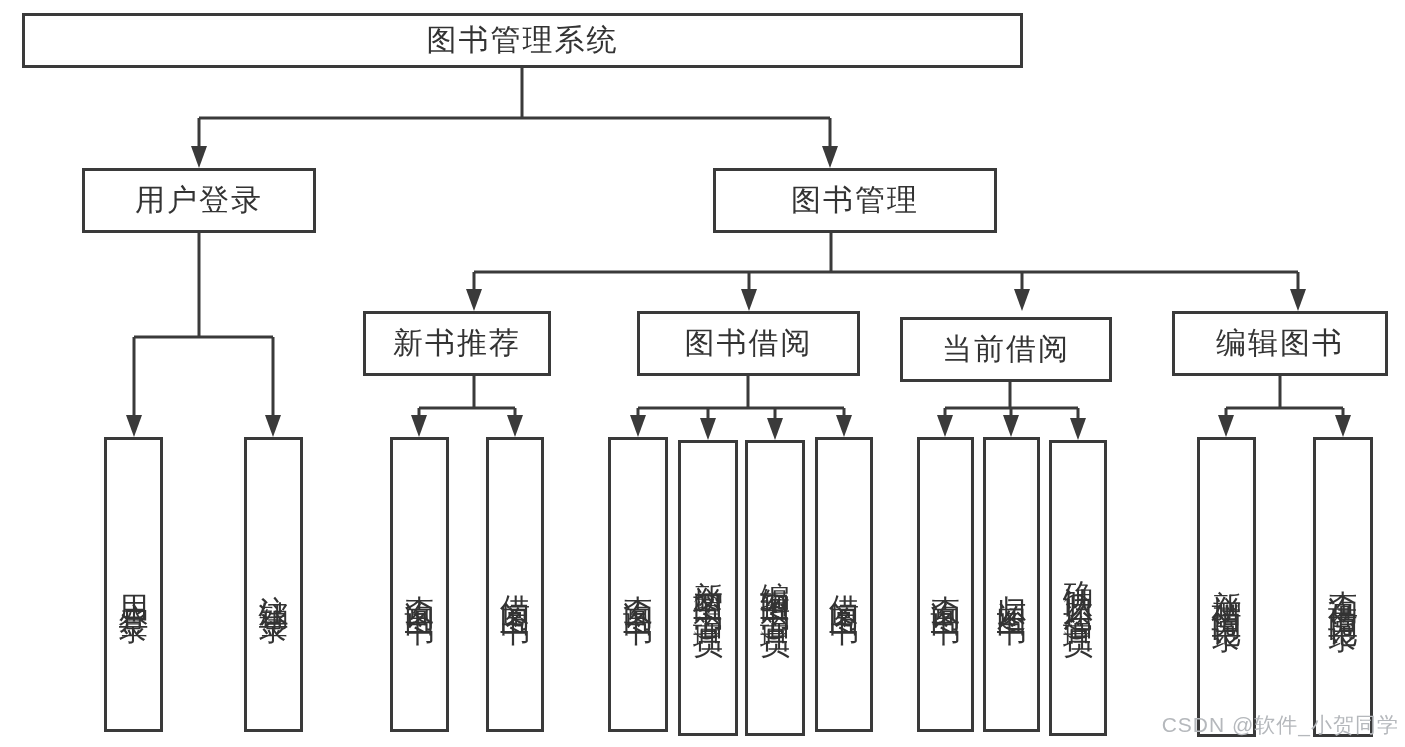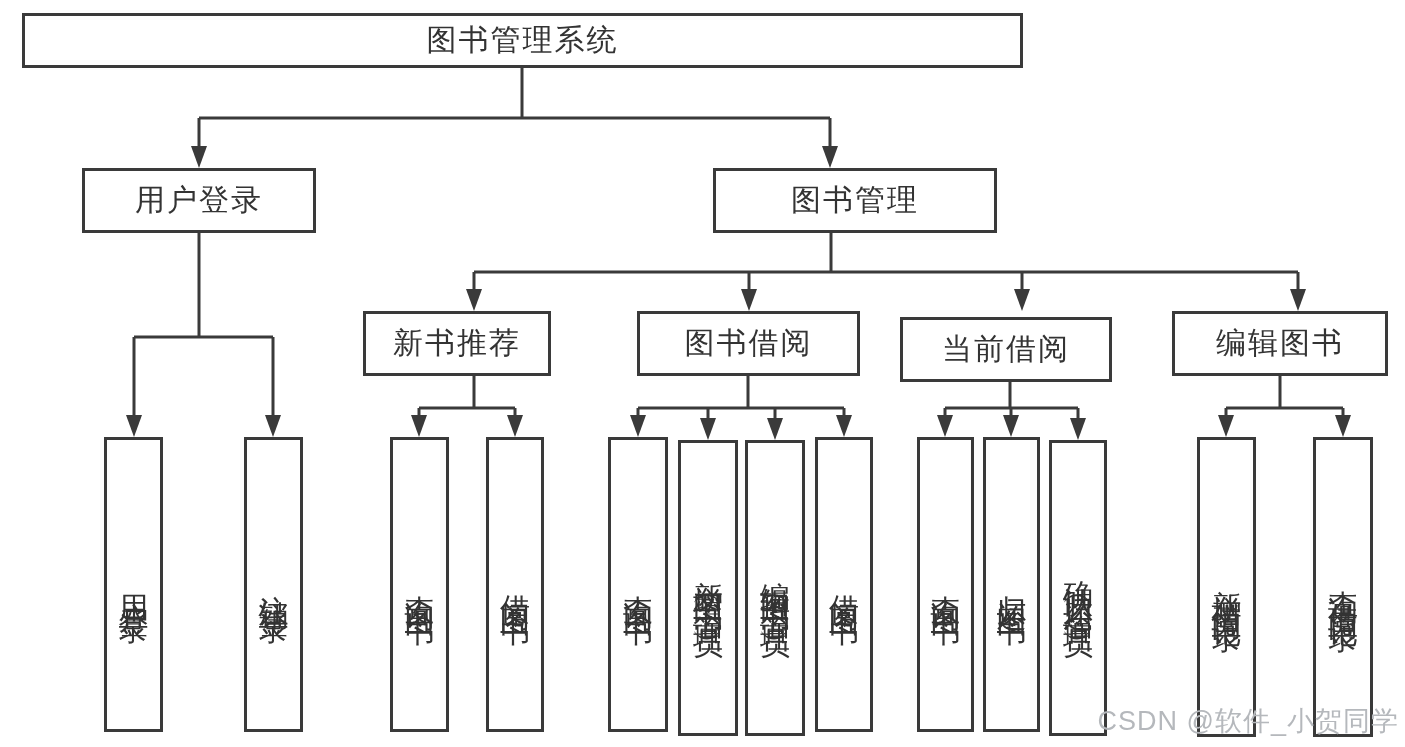--- a/index.html
+++ b/index.html
@@ -35,21 +35,21 @@
   .node.vert span {
     writing-mode: vertical-rl;
     text-orientation: mixed;
     letter-spacing: 7px;
     line-height: 1;
   }
   .watermark {
     position: absolute;
     right: 6px;
     bottom: 8px;
-    font-size: 27px;
+    font-size: 21px;
     letter-spacing: 1px;
     color: #b5b8bc;
     z-index: 5;
   }
 </style>
 </head>
 <body>
 
 <div class="canvas">
 

